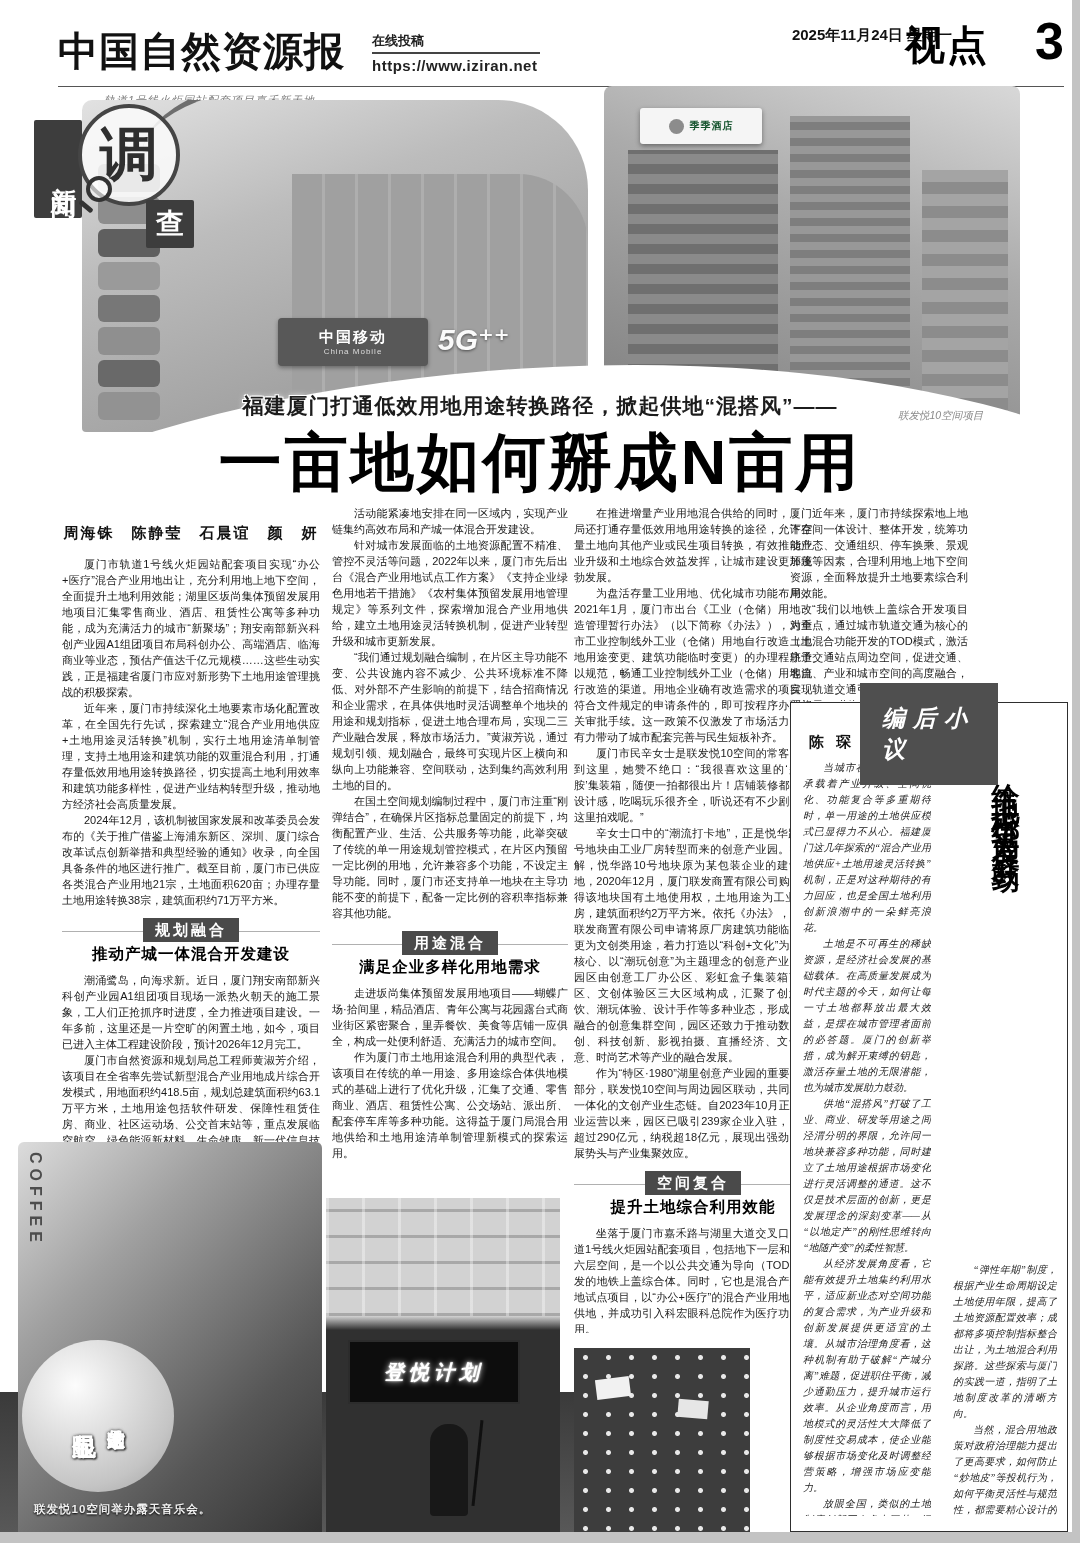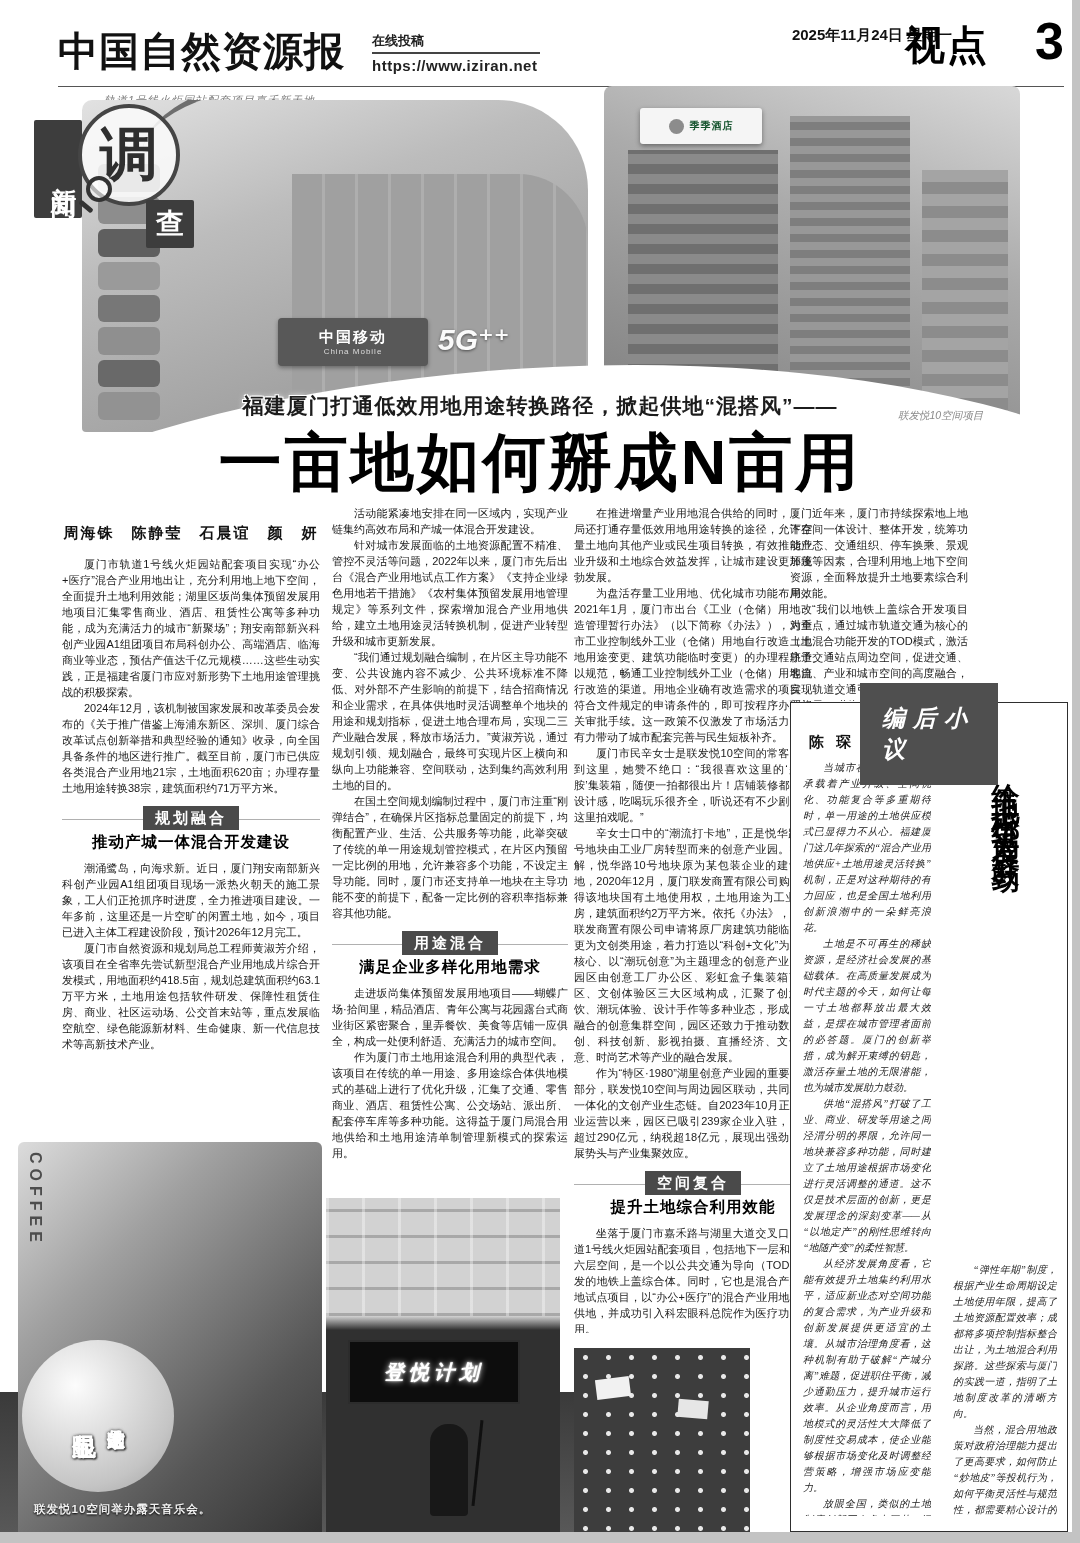--- a/index.html
+++ b/index.html
@@ -148,20 +148,21 @@
   </div>
 
   <div class="abs kicker">福建厦门打通低效用地用途转换路径，掀起供地“混搭风”——</div>
   <div class="abs bigtitle">一亩地如何掰成N亩用</div>
   <div class="abs photo-cap-right">联发悦10空间项目</div>
   <div class="abs byline">周海铢　陈静莹　石晨谊　颜　妍</div>
 
   <div class="col" style="left:62px;top:556px;width:258px;height:586px;">
     <div>
         <p>厦门市轨道1号线火炬园站配套项目实现“办公+医疗”混合产业用地出让，充分利用地上地下空间，全面提升土地利用效能；湖里区坂尚集体预留发展用地项目汇集零售商业、酒店、租赁性公寓等多种功能，成为充满活力的城市“新聚场”；翔安南部新兴科创产业园A1组团项目布局科创办公、高端酒店、临海商业等业态，预估产值达千亿元规模……这些生动实践，正是福建省厦门市应对新形势下土地用途管理挑战的积极探索。</p>
+        <p>近年来，厦门市持续深化土地要素市场化配置改革，在全国先行先试，探索建立“混合产业用地供应+土地用途灵活转换”机制，实行土地用途清单制管理，支持土地用途和建筑功能的双重混合利用，打通存量低效用地用途转换路径，切实提高土地利用效率和建筑功能多样性，促进产业结构转型升级，推动地方经济社会高质量发展。</p>
         <p>2024年12月，该机制被国家发展和改革委员会发布的《关于推广借鉴上海浦东新区、深圳、厦门综合改革试点创新举措和典型经验的通知》收录，向全国具备条件的地区进行推广。截至目前，厦门市已供应各类混合产业用地21宗，土地面积620亩；办理存量土地用途转换38宗，建筑面积约71万平方米。</p>
       </div>
     <div class="sec">
       <div class="sec-badge-row"><span class="sec-badge">规划融合</span></div>
       <div class="sec-title">推动产城一体混合开发建设</div>
     </div>
     <div>
         <p>潮涌鹭岛，向海求新。近日，厦门翔安南部新兴科创产业园A1组团项目现场一派热火朝天的施工景象，工人们正抢抓序时进度，全力推进项目建设。一年多前，这里还是一片空旷的闲置土地，如今，项目已进入主体工程建设阶段，预计2026年12月完工。</p>
         <p>厦门市自然资源和规划局总工程师黄淑芳介绍，该项目在全省率先尝试新型混合产业用地成片综合开发模式，用地面积约418.5亩，规划总建筑面积约63.1万平方米，土地用途包括软件研发、保障性租赁住房、商业、社区运动场、公交首末站等，重点发展临空航空、绿色能源新材料、生命健康、新一代信息技术等高新技术产业。</p>
       </div>

